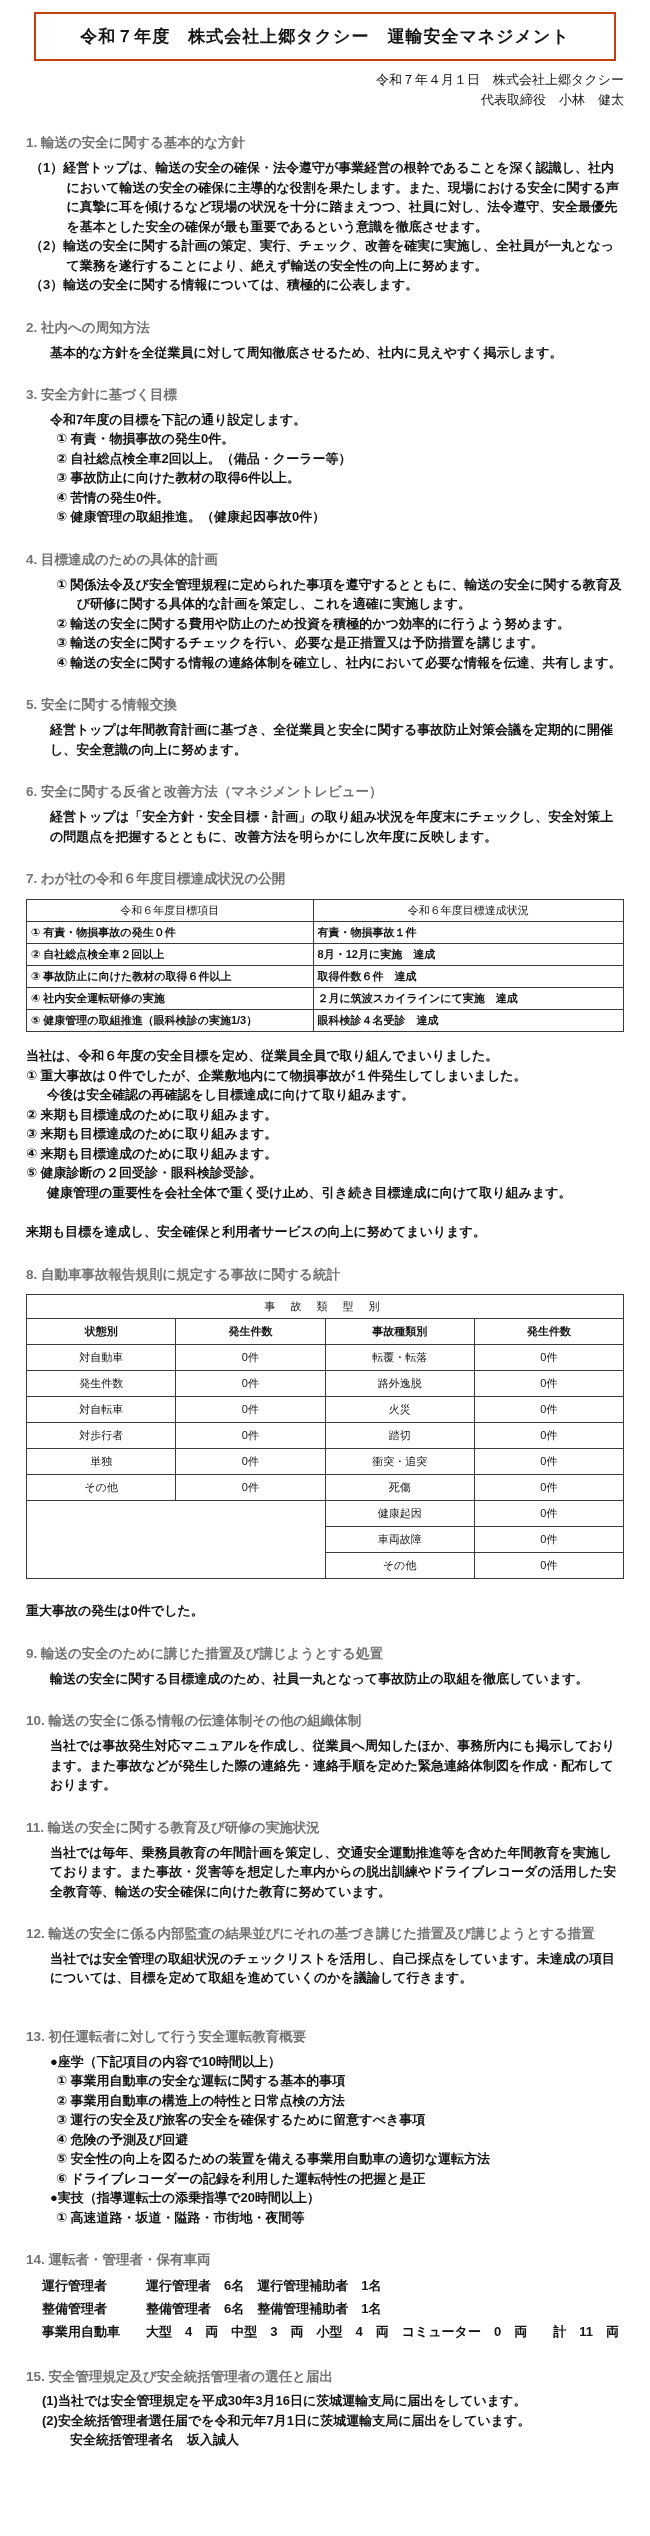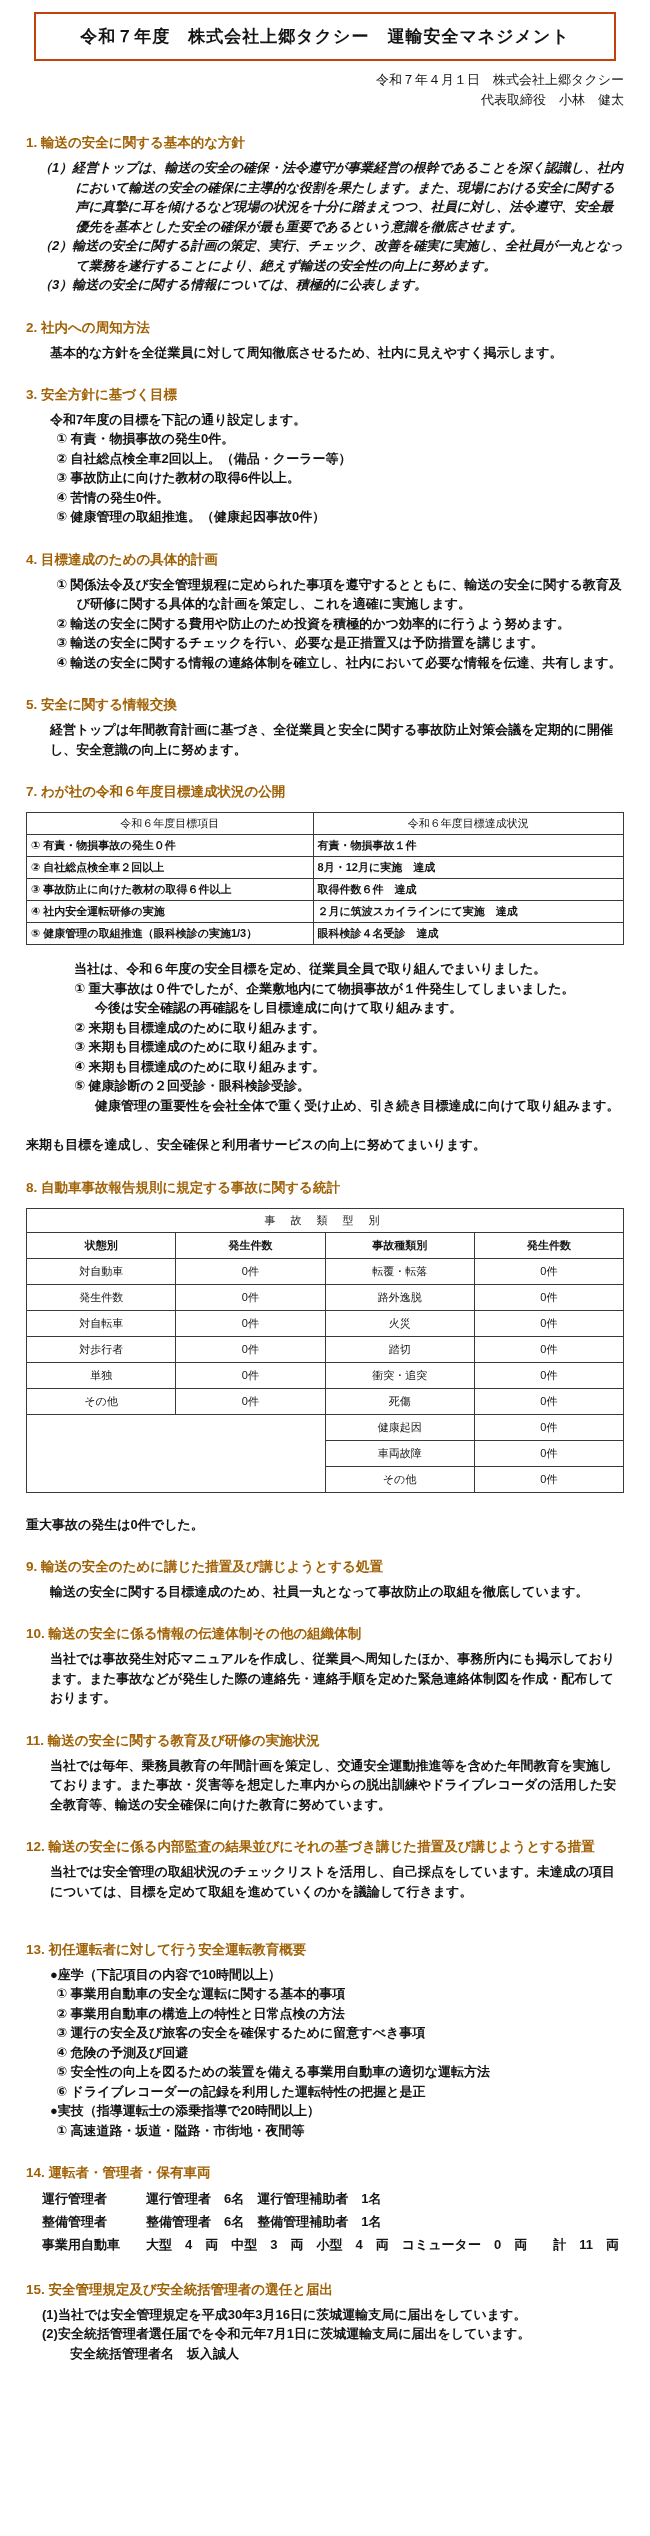--- a/index.html
+++ b/index.html
@@ -20,26 +20,26 @@
   }
   .date-block{
     margin-top:9px;
     text-align:right;
     font-family:"Liberation Serif","DejaVu Serif",serif;
     font-size:13px;line-height:1.55;font-weight:500;
   }
 
   .sec{margin-top:24px;}
   .sec-h{
-    color:#a16207;font-weight:700;font-size:13.5px;
+    color:#737373;font-weight:700;font-size:13.5px;
     margin:0 0 5px 0;line-height:1.4;
   }
   p{margin:0;font-size:13px;line-height:1.5;font-weight:600;}
   .ind1{margin-left:16px;}                 
-  .item-paren{margin-left:13px;padding-left:2.8em;text-indent:-2.8em;font-style:italic;} 
+  .item-paren{margin-left:4px;padding-left:2.8em;text-indent:-2.8em;} 
   .item-circ{margin-left:30px;padding-left:1.6em;text-indent:-1.6em;}                 
   .lead{margin-left:24px;}
   .bold-note{margin-top:20px;font-weight:700;}
 
   table{border-collapse:collapse;width:100%;margin-top:10px;}
   td,th{border:1.6px solid #3a3a3a;font-size:11px;}
   
   .t1 th{
     font-family:"Liberation Serif","DejaVu Serif",serif;
     font-weight:500;text-align:center;padding:3px 4px;
@@ -98,20 +98,24 @@
     <p class="item-circ">② 輸送の安全に関する費用や防止のため投資を積極的かつ効率的に行うよう努めます。</p>
     <p class="item-circ">③ 輸送の安全に関するチェックを行い、必要な是正措置又は予防措置を講じます。</p>
     <p class="item-circ">④ 輸送の安全に関する情報の連絡体制を確立し、社内において必要な情報を伝達、共有します。</p>
   </div>
 
   <div class="sec">
     <p class="sec-h">5. 安全に関する情報交換</p>
     <p class="lead">経営トップは年間教育計画に基づき、全従業員と安全に関する事故防止対策会議を定期的に開催し、安全意識の向上に努めます。</p>
   </div>
 
+  <div class="sec">
+    <p class="sec-h">6. 安全に関する反省と改善方法（マネジメントレビュー）</p>
+    <p class="lead">経営トップは「安全方針・安全目標・計画」の取り組み状況を年度末にチェックし、安全対策上の問題点を把握するとともに、改善方法を明らかにし次年度に反映します。</p>
+  </div>
 
   <div class="sec">
     <p class="sec-h">7. わが社の令和６年度目標達成状況の公開</p>
 
     <table class="t1">
       <tbody>
           <tr>
         <th class="c1">令和６年度目標項目</th>
         <th>令和６年度目標達成状況</th>
       </tr>
@@ -131,21 +135,21 @@
         <td>④ 社内安全運転研修の実施</td>
         <td>２月に筑波スカイラインにて実施　達成</td>
       </tr>
       <tr>
         <td>⑤ 健康管理の取組推進（眼科検診の実施1/3）</td>
         <td>眼科検診４名受診　達成</td>
       </tr>
     </tbody>
       </table>
 
-    <div style="margin-top:14px;margin-left:48px;">
+    <div style="margin-top:14px;">
       <p>当社は、令和６年度の安全目標を定め、従業員全員で取り組んでまいりました。</p>
       <p class="item-circ" style="margin-left:0;">① 重大事故は０件でしたが、企業敷地内にて物損事故が１件発生してしまいました。</p>
       <p style="margin-left:21px;">今後は安全確認の再確認をし目標達成に向けて取り組みます。</p>
       <p class="item-circ" style="margin-left:0;">② 来期も目標達成のために取り組みます。</p>
       <p class="item-circ" style="margin-left:0;">③ 来期も目標達成のために取り組みます。</p>
       <p class="item-circ" style="margin-left:0;">④ 来期も目標達成のために取り組みます。</p>
       <p class="item-circ" style="margin-left:0;">⑤ 健康診断の２回受診・眼科検診受診。</p>
       <p style="margin-left:21px;">健康管理の重要性を会社全体で重く受け止め、引き続き目標達成に向けて取り組みます。</p>
     </div>
 

